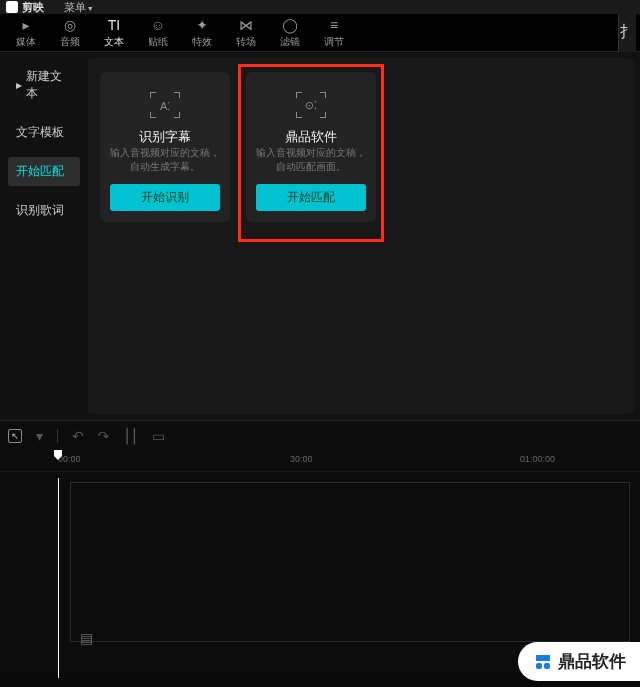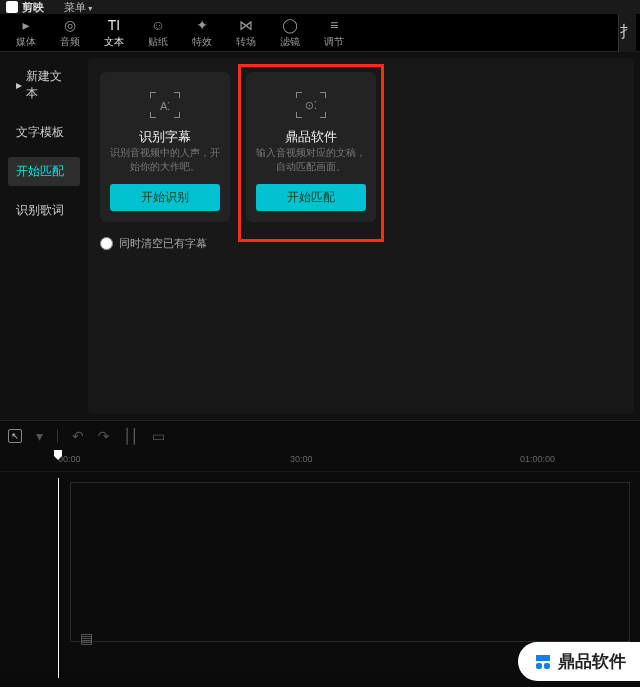--- a/index.html
+++ b/index.html
@@ -134,43 +134,39 @@
     <div class="cards">
       <div class="card">
         <div class="card-icon">
           <span class="corner tl"></span>
             <span class="corner tr"></span>
             <span class="corner bl"></span>
             <span class="corner br"></span>
           <span class="icon-center">A⁚</span>
         </div>
         <div class="card-title">识别字幕</div>
-        <div class="card-desc">识别音视频中的人声，开始你的大作吧。</div>
+        <div class="card-desc">输入音视频对应的文稿，自动生成字幕。</div>
         <button class="card-btn">开始识别</button>
       </div>
 
       <div class="card boxed-wrap">
         <div class="highlight-box"></div>
         <div class="card-icon">
           <span class="corner tl"></span>
             <span class="corner tr"></span>
             <span class="corner bl"></span>
             <span class="corner br"></span>
           <span class="icon-center">⊙⁚</span>
         </div>
         <div class="card-title">鼎品软件</div>
         <div class="card-desc">输入音视频对应的文稿，自动匹配画面。</div>
         <button class="card-btn">开始匹配</button>
       </div>
     </div>
 
-    <label class="check-row">
-      <input type="radio" style="">
-      <span>同时清空已有字幕</span>
-    </label>
   </div>
 </div>
 
 <div class="timeline-tools">
   <span class="tt-arrow">↖</span>
   <span class="tt-item">▾</span>
   <span class="tt-sep"></span>
   <span class="tt-item">↶</span>
   <span class="tt-item">↷</span>
   <span class="tt-item">⎮⎮</span>

